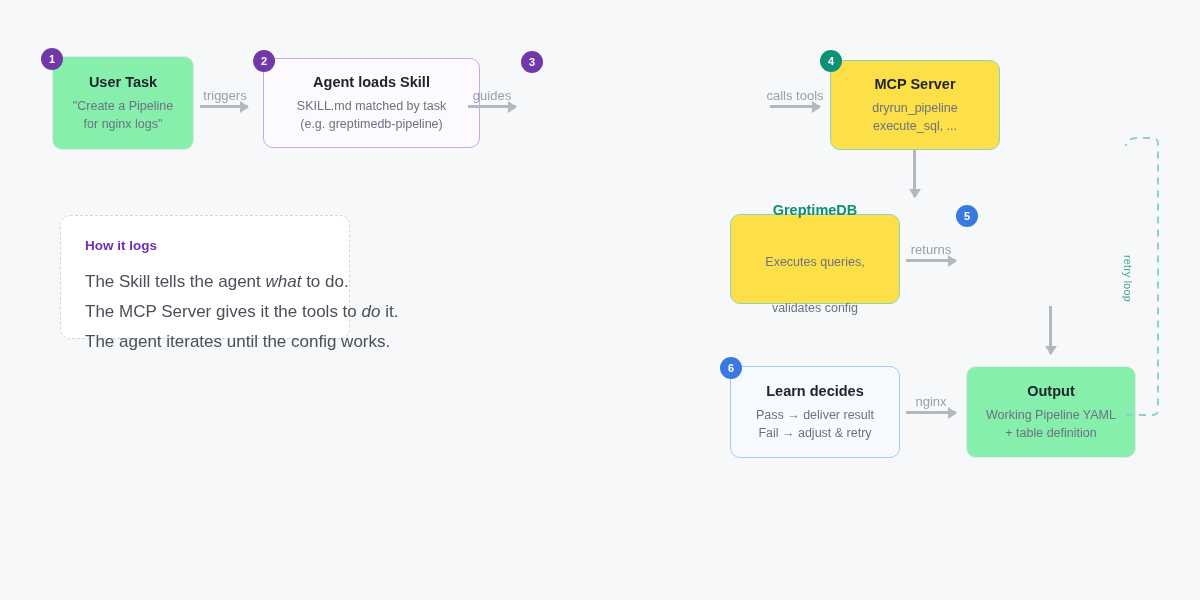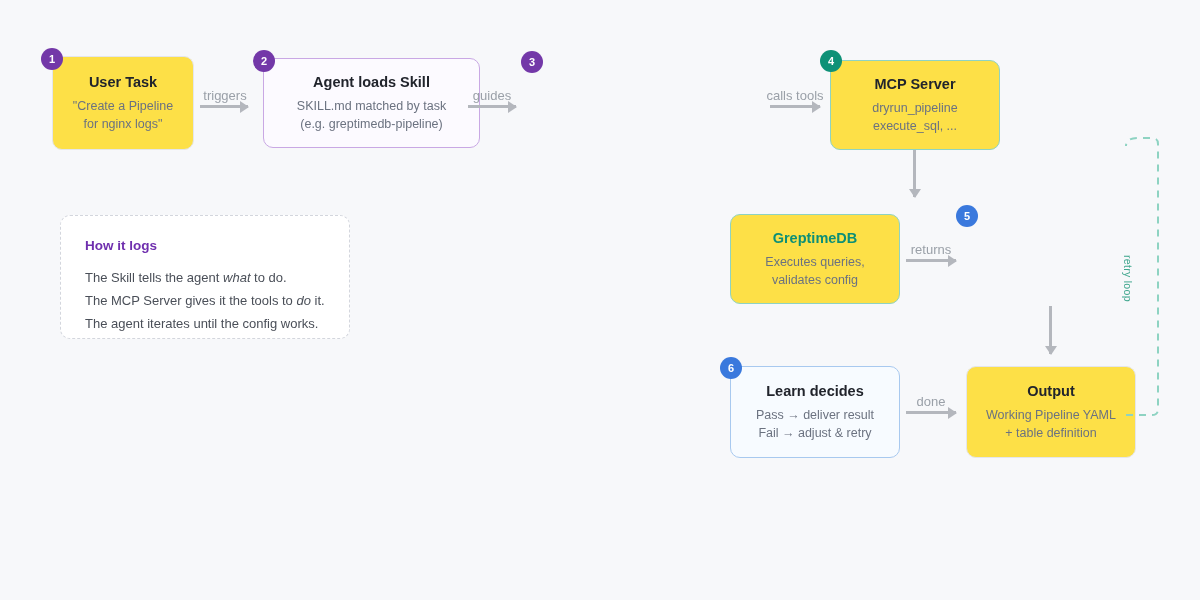--- a/index.html
+++ b/index.html
@@ -42,21 +42,21 @@
     white-space: nowrap;
   }
   .node .n-sub {
     font-size: 12.5px;
     color: #6b7280;
     line-height: 1.45;
     white-space: nowrap;
   }
 
   
-  .node.v-plain   { background:#fde047; border-color:#e4e6eb;text-align:right; }
+  .node.v-plain   { background:#86efac; border-color:#e4e6eb;text-align:right; }
   .node.v-purple  { background:#fcfaff; border-color:#c9a8e4; }
   .node.v-teal    { background:#fde047; border-color:#8ed3c2; }
   .node.v-blue    { background:#f7fbff; border-color:#a8c9ef; }
 
   .node.v-teal .n-title.t-teal { color:#0d8f76; }
 
   
   .badge {
     position: absolute;
     width: 22px;
@@ -123,21 +123,21 @@
     border-radius: 10px;
     padding: 22px 24px;
   }
   .howbox .h-title {
     font-size: 13.5px;
     font-weight: bold;
     color: #6f2fae;
     margin-bottom: 14px;
   }
   .howbox .h-line {
-    font-size: 13px;
+    font-size: 17px;
     color: #4a4f58;
     line-height: 1.75;
     white-space: nowrap;
   }
   .howbox .h-line i { font-style: italic; }
 
   
   .retry-svg {
     position: absolute;
     left: 1100px;
@@ -190,41 +190,41 @@
 
   <div class="node v-teal" style="left:830px; top:60px; width:170px; height:90px;">
     <div class="n-title">MCP Server</div>
     <div class="n-sub">dryrun_pipeline</div>
     <div class="n-sub">execute_sql, ...</div>
   </div>
   <div class="badge b-teal" style="left:820px; top:50px;">4</div>
 
   <div class="arrow-v" style="left:913px; top:150px; height:47px;"></div>
 
-  <div class="node v-teal" style="left:730px; top:214px; width:170px; height:90px;">
+  <div class="node v-teal" style="left:730px; top:214px; width:170px; height:90px;gap:28px;">
     <div class="n-title t-teal">GreptimeDB</div>
     <div class="n-sub">Executes queries,</div>
     <div class="n-sub">validates config</div>
   </div>
 
   <div class="arrow-label" style="left:900px; top:242px; width:62px;">returns</div>
   <div class="arrow-h" style="left:906px; top:259px; width:50px;"></div>
 
   <div class="badge b-blue" style="left:956px; top:205px;">5</div>
 
   <div class="arrow-v" style="left:1049px; top:306px; height:48px;"></div>
 
   <div class="node v-blue" style="left:730px; top:366px; width:170px; height:92px;">
     <div class="n-title">Learn decides</div>
     <div class="n-sub">Pass → deliver result</div>
     <div class="n-sub">Fail → adjust &amp; retry</div>
   </div>
   <div class="badge b-blue" style="left:720px; top:357px;">6</div>
 
-  <div class="arrow-label" style="left:900px; top:394px; width:62px;">done</div>
+  <div class="arrow-label" style="left:900px; top:394px; width:62px;">nginx</div>
   <div class="arrow-h" style="left:906px; top:411px; width:50px;"></div>
 
   <div class="node v-plain" style="left:966px; top:366px; width:170px; height:92px;">
     <div class="n-title">Output</div>
     <div class="n-sub">Working Pipeline YAML</div>
     <div class="n-sub">+ table definition</div>
   </div>
 
   <svg class="retry-svg" viewBox="0 0 100 310">
     <path d="M 26 295 L 52 295 Q 58 295 58 289 L 58 24 Q 58 18 52 18 L 38 18 Q 26 18 26 26" fill="none" stroke="#8ed3c2" stroke-width="2" stroke-dasharray="7 6" stroke-linecap="butt"></path>

